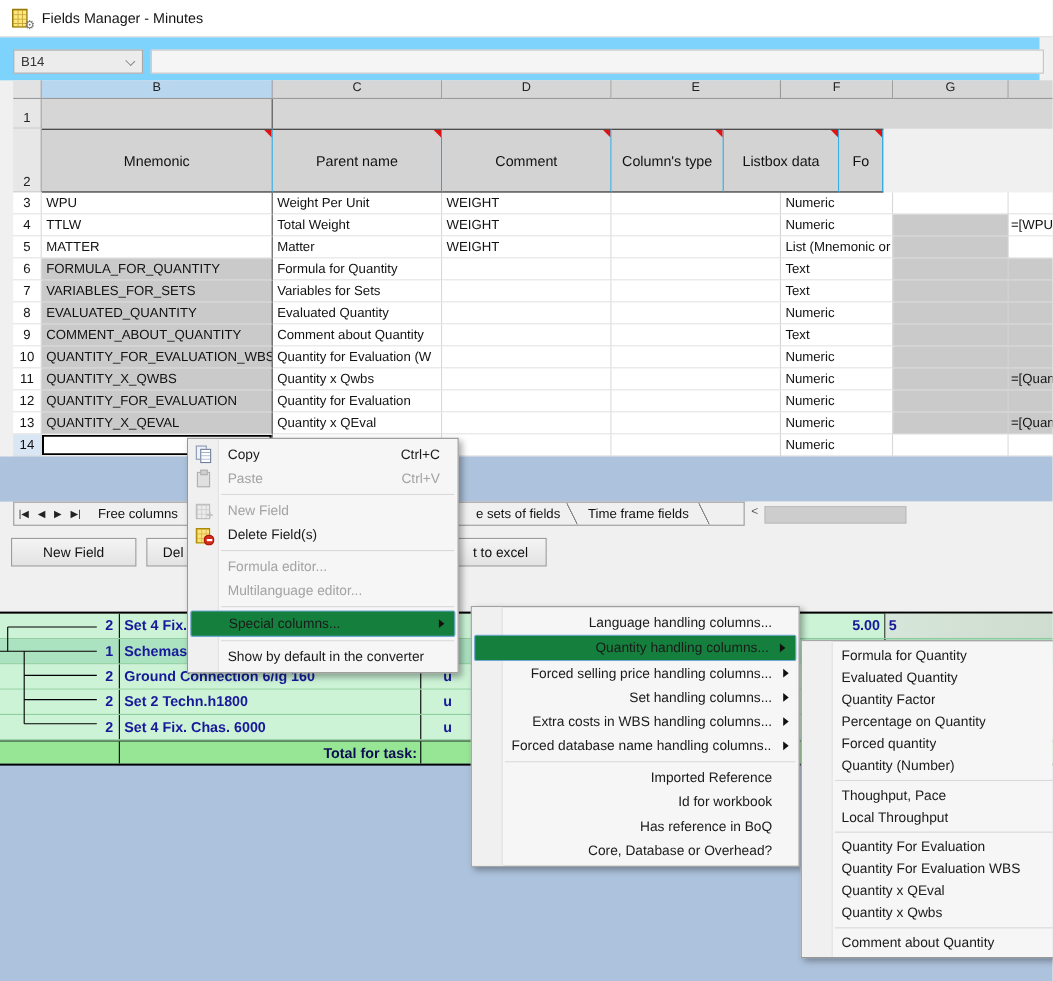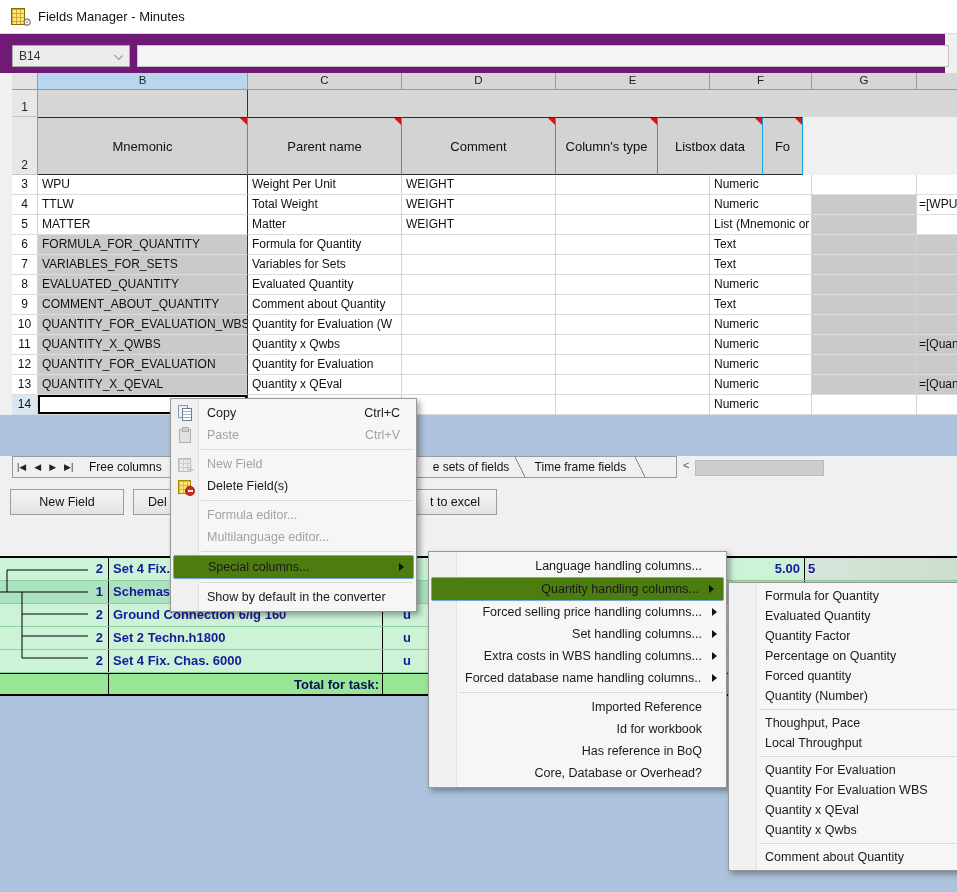--- a/index.html
+++ b/index.html
@@ -13,21 +13,21 @@
   #win-icon{position:absolute;left:10px;top:7px;width:19px;height:19px;}
   #win-icon::before{content:"";position:absolute;left:1px;top:1px;width:12px;height:15px;
       border:1px solid #8a6d00;background-color:#ffe97a;
       background-image:linear-gradient(#caa63c 1px,transparent 1px),
                        linear-gradient(90deg,#caa63c 1px,transparent 1px);
       background-size:4px 4px;}
   #win-icon::after{content:"⚙";position:absolute;right:-3px;bottom:-3px;font-size:11px;color:#7a7a7a;}
   #win-title{position:absolute;left:38px;top:9px;font-size:13px;color:#111;}
 
   
-  #formula-area{position:absolute;left:0;top:34px;width:945px;height:39px;background:#701a75;}
+  #formula-area{position:absolute;left:0;top:34px;width:945px;height:39px;background:#7dd3fc;}
   #name-box{position:absolute;left:12px;top:11px;width:118px;height:22px;box-sizing:border-box;
             background:#ececec;border:1px solid #a9a9a9;font-size:12px;line-height:20px;
             padding-left:6px;color:#333;}
   .nb-chevron{position:absolute;right:7px;top:6px;width:6px;height:6px;
             border-right:1.5px solid #8a8a8a;border-bottom:1.5px solid #8a8a8a;
             transform:rotate(45deg) scaleY(.85);}
   #formula-input{position:absolute;left:137px;top:11px;width:812px;height:22px;box-sizing:border-box;
             background:#f5f5f5;border:1px solid #c3c3c3;font-size:12px;line-height:20px;padding-left:5px;}
 
   
@@ -114,21 +114,21 @@
   .menu{position:absolute;box-sizing:border-box;background:#f6f6f6;border:1px solid #979797;
         box-shadow:3px 3px 6px rgba(0,0,0,.35);padding:3px 0;z-index:20;}
   .menu::before{content:"";position:absolute;left:0;top:0;bottom:0;width:27px;background:#f0f0f0;
         border-right:1px solid #e2e2e2;}
   .menu-item{position:relative;display:flex;align-items:center;padding-left:36px;padding-right:24px;
         font-size:12.5px;color:#1a1a1a;}
   #context-menu .menu-item{height:22px;}
   #special-menu .menu-item{height:22px;justify-content:flex-end;}
   #quantity-menu .menu-item{height:20px;}
   .menu-item.disabled{color:#a3a3a3;}
-  .menu-item.highlight{background:#4d7c0f;border:1px solid #70a8d4;border-radius:2px;
+  .menu-item.highlight{background:#15803d;border:1px solid #70a8d4;border-radius:2px;
         margin:0 2px;padding-left:34px;}
   .mi-label{white-space:nowrap;overflow:hidden;}
   .mi-shortcut{position:absolute;right:16px;}
   .mi-arrow{position:absolute;right:9px;width:0;height:0;border-left:5px solid #111;
         border-top:4px solid transparent;border-bottom:4px solid transparent;}
   .menu-sep{height:1px;background:#d9d9d9;margin:3px 3px 3px 30px;position:relative;}
   #context-menu{left:170px;top:398px;width:247px;}
   #special-menu{left:428px;top:551px;width:299px;}
   #quantity-menu{left:728px;top:582px;width:235px;}
 

